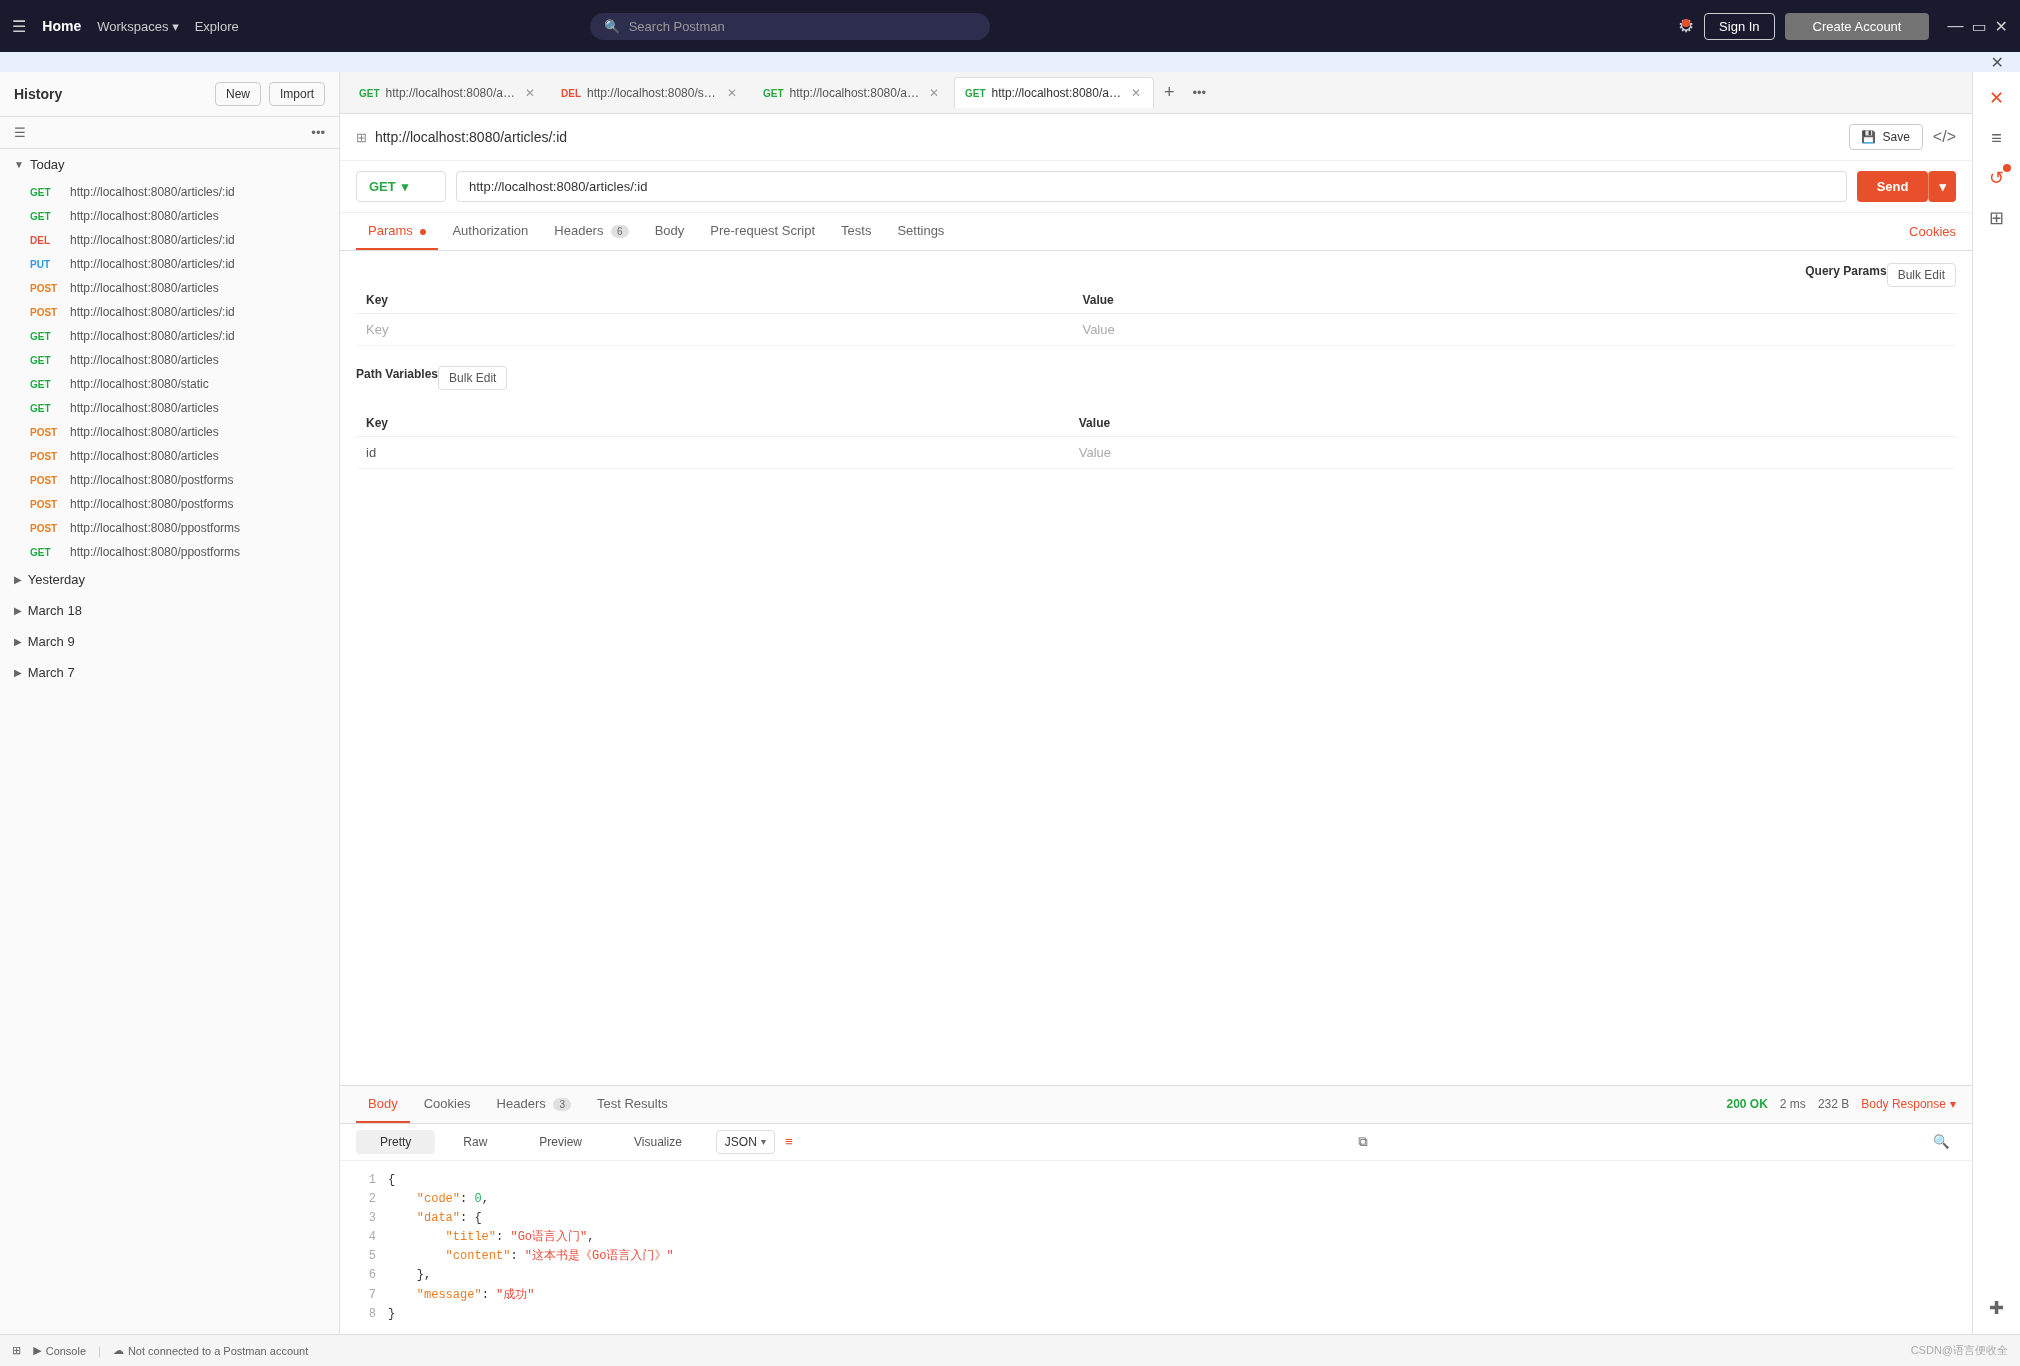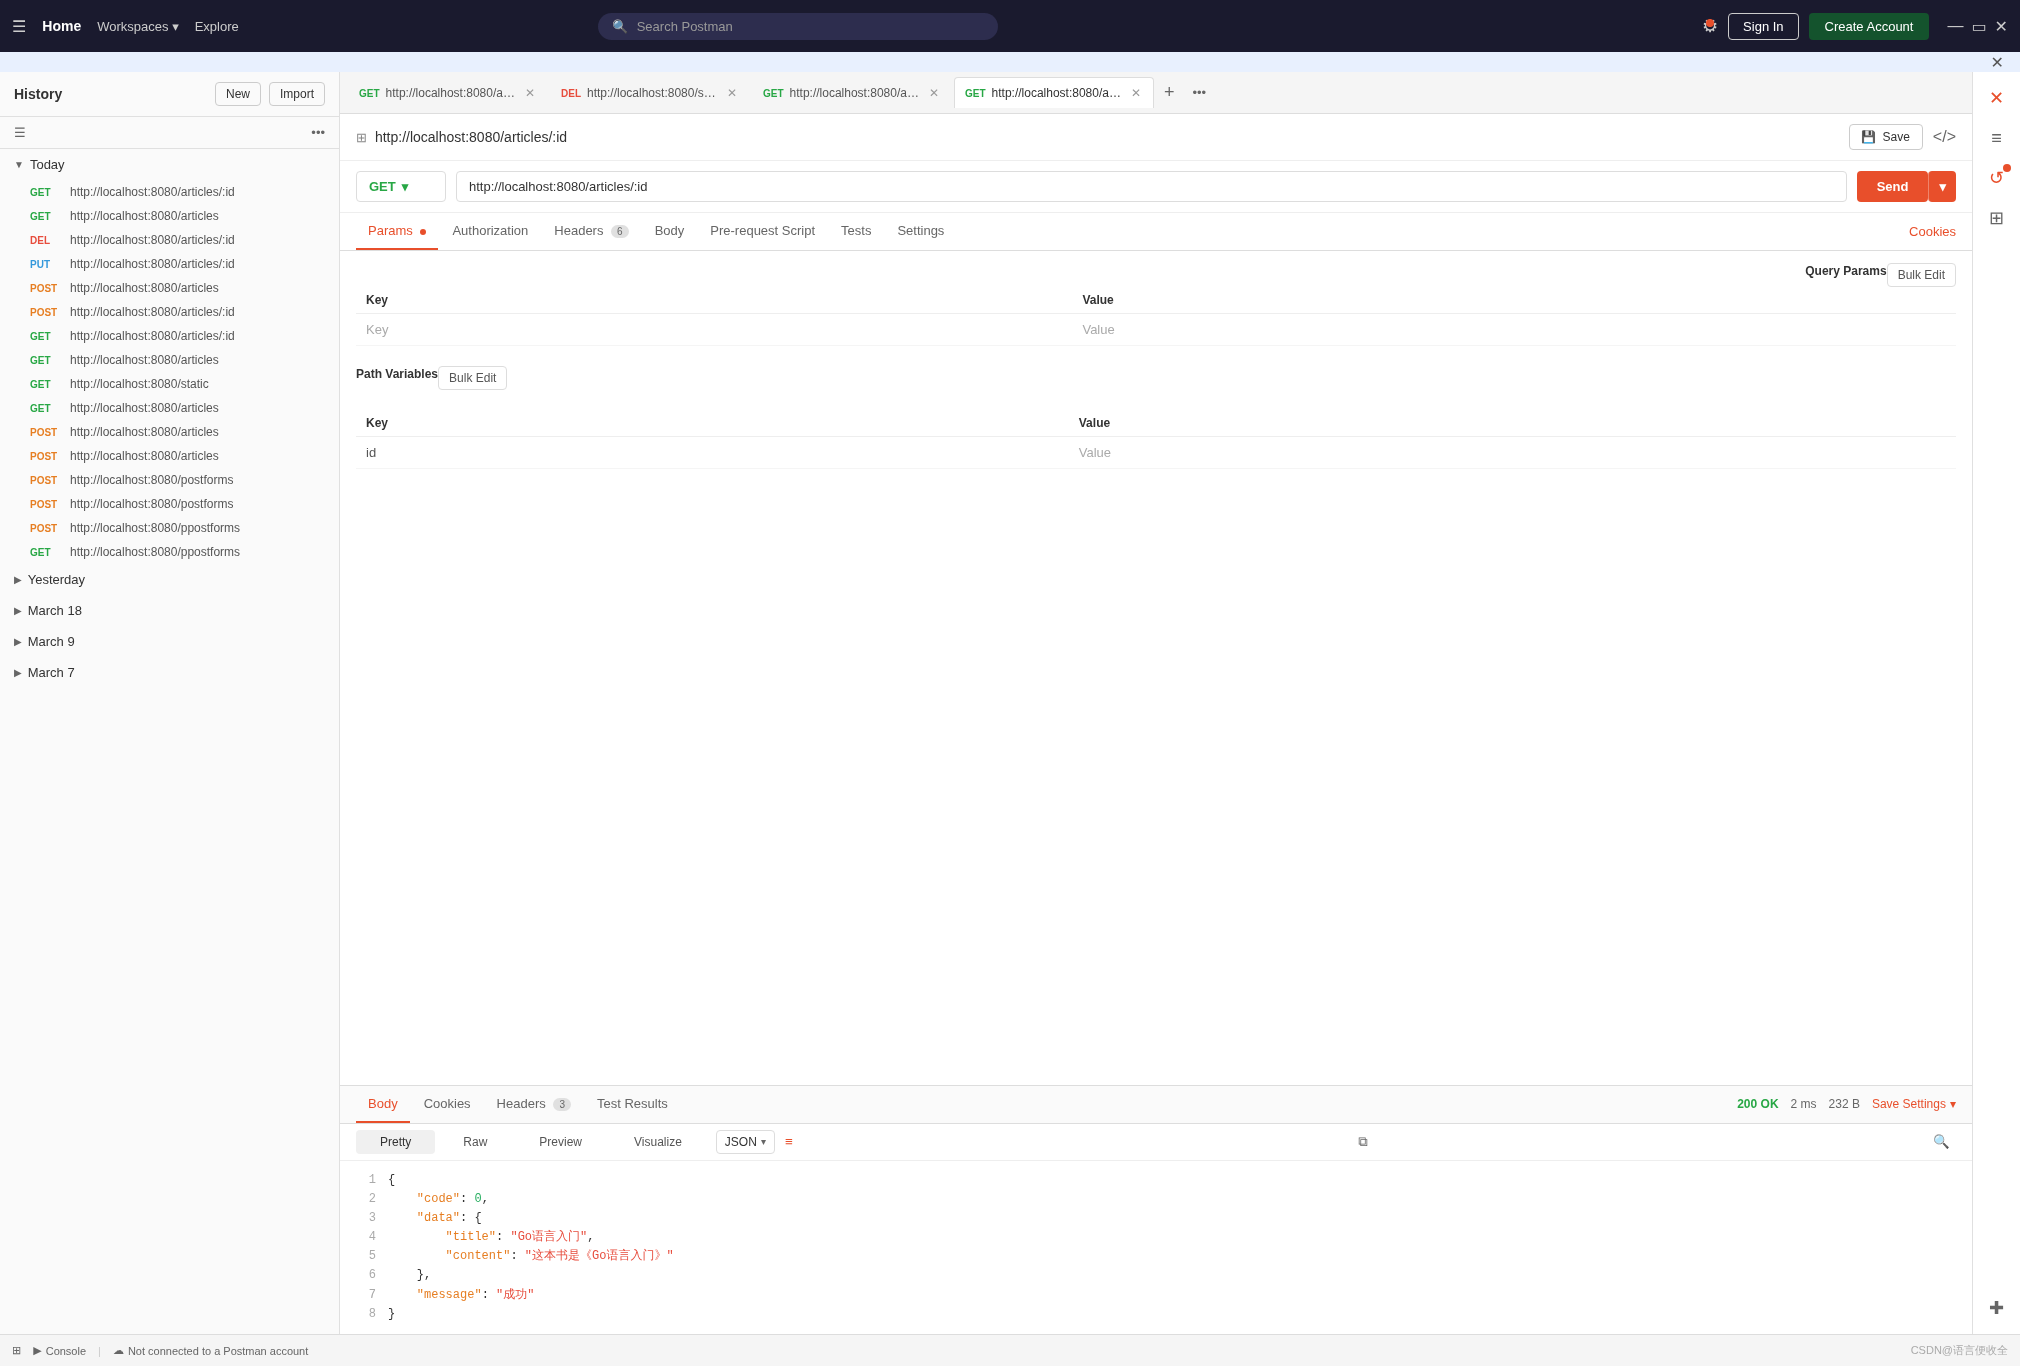--- a/index.html
+++ b/index.html
@@ -8,21 +8,21 @@
     
     .top-nav { display: flex; align-items: center; height: 52px; background: #1a1a2e; padding: 0 12px; gap: 16px; flex-shrink: 0; }
     .top-nav-menu-icon { color: #ccc; cursor: pointer; font-size: 16px; }
     .top-nav-brand { color: #fff; font-weight: 600; font-size: 14px; cursor: pointer; }
     .top-nav-item { color: #ccc; font-size: 13px; cursor: pointer; display: flex; align-items: center; gap: 4px; }
     .search-bar { flex: 1; max-width: 400px; margin: 0 auto; background: #2d2d4e; border-radius: 20px; display: flex; align-items: center; padding: 6px 14px; gap: 8px; cursor: pointer; }
     .search-bar span { color: #999; font-size: 13px; }
     .top-nav-actions { display: flex; align-items: center; gap: 10px; margin-left: auto; }
     .settings-btn { background: none; border: none; color: #ccc; cursor: pointer; font-size: 18px; position: relative; }
     .sign-in-btn { background: none; border: 1px solid #ccc; color: #fff; padding: 5px 14px; border-radius: 4px; cursor: pointer; font-size: 13px; }
-    .create-account-btn { background: #14532d; border: none; color: #fff; padding: 6px 16px; border-radius: 4px; cursor: pointer; font-size: 13px; font-weight: 500; }
+    .create-account-btn { background: #737373; border: none; color: #fff; padding: 6px 28px; border-radius: 4px; cursor: pointer; font-size: 13px; font-weight: 500; }
     .window-controls { display: flex; gap: 8px; margin-left: 8px; }
     .win-btn { background: none; border: none; color: #ccc; cursor: pointer; font-size: 16px; }
 
     
     .banner { background: #e8f0fe; padding: 10px 20px; display: flex; align-items: center; justify-content: center; font-size: 13px; color: #333; flex-shrink: 0; position: relative; }
     .banner-close { position: absolute; right: 16px; cursor: pointer; background: none; border: none; font-size: 16px; color: #555; }
     .banner strong { color: #333; }
 
     
     .main-layout { display: flex; flex: 1; overflow: hidden; }
@@ -412,21 +412,21 @@
           <span class="tab-count">3</span>
         </div>
         <div class="resp-tab">
           <span>Test Results</span>
         </div>
         <div class="resp-meta">
           <span class="resp-status">200 OK</span>
           <span class="resp-time">2 ms</span>
           <span class="resp-size">232 B</span>
           <button class="save-response-btn">
-            <span>Save Settings</span> ▾
+            <span>Body Response</span> ▾
           </button>
         </div>
       </div>
 
       <div class="response-body-bar">
         <div class="format-tab active">Pretty</div>
         <div class="format-tab">Raw</div>
         <div class="format-tab">Preview</div>
         <div class="format-tab">Visualize</div>
         <div class="format-select">

